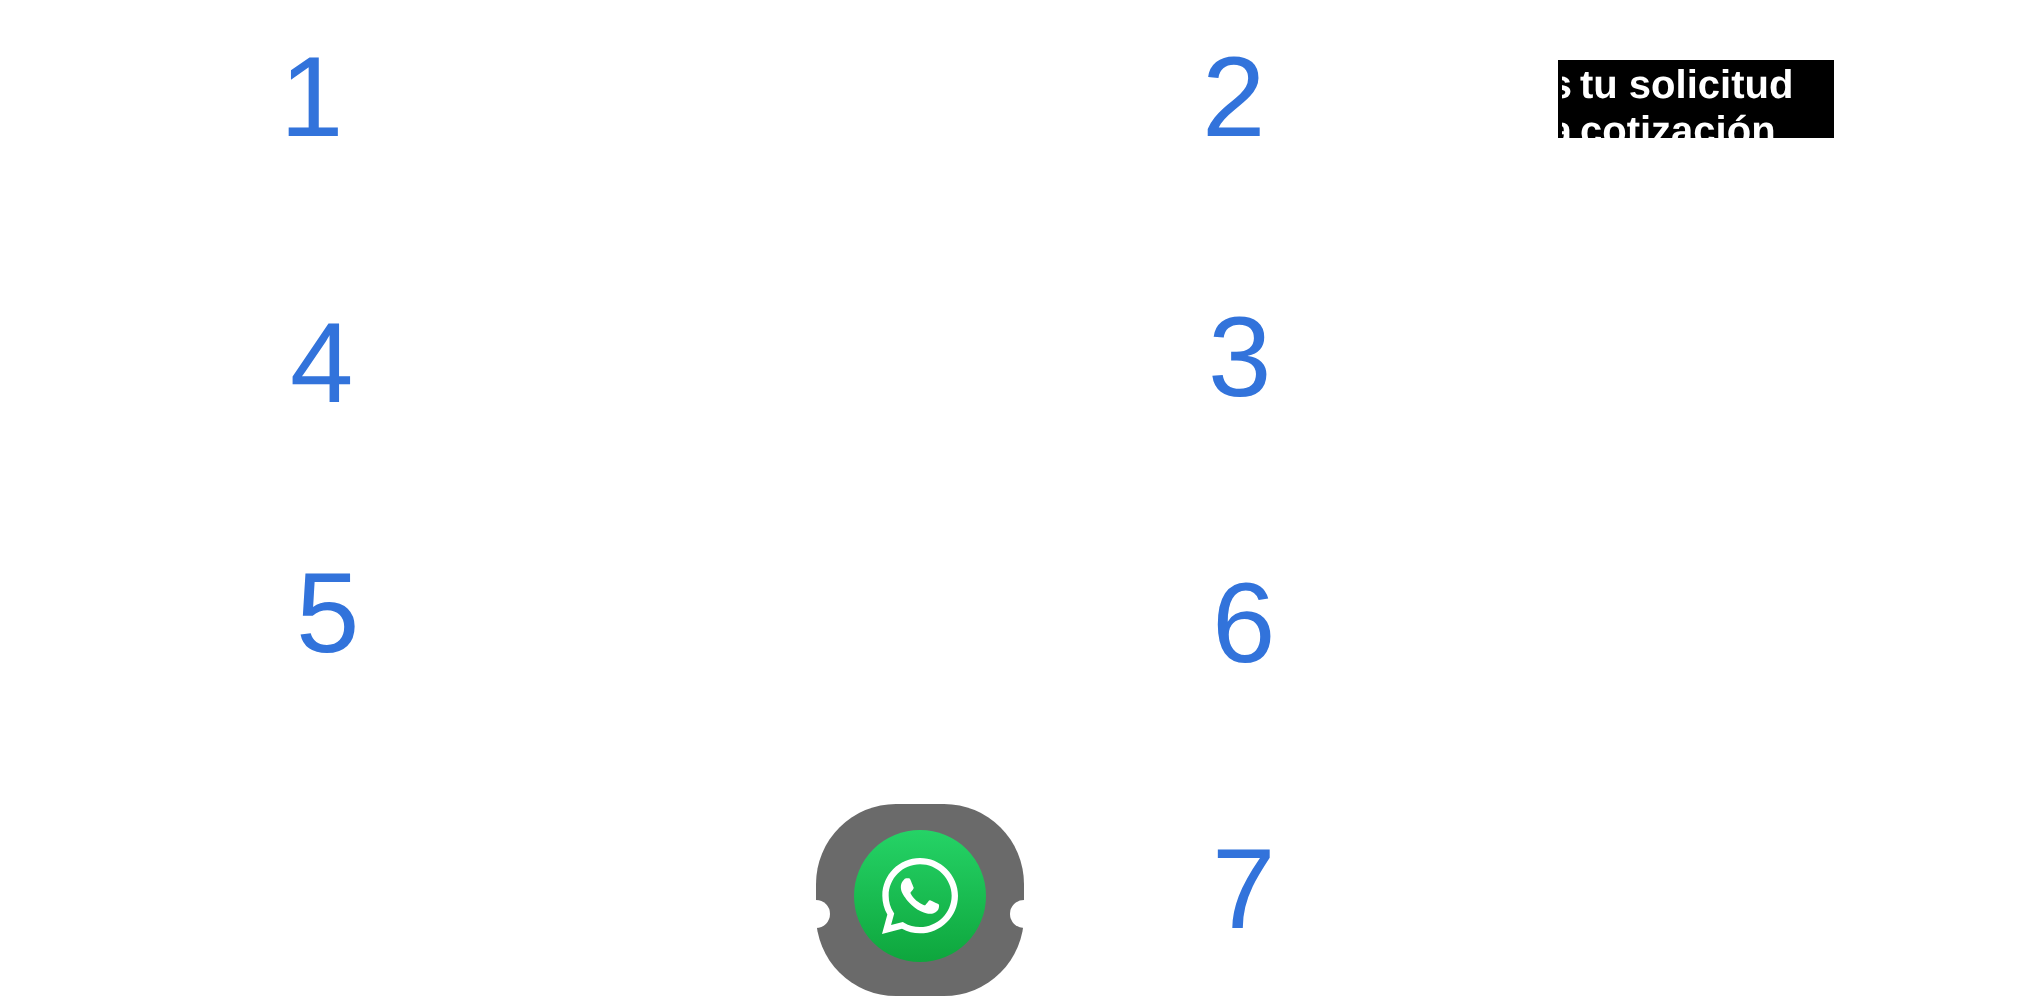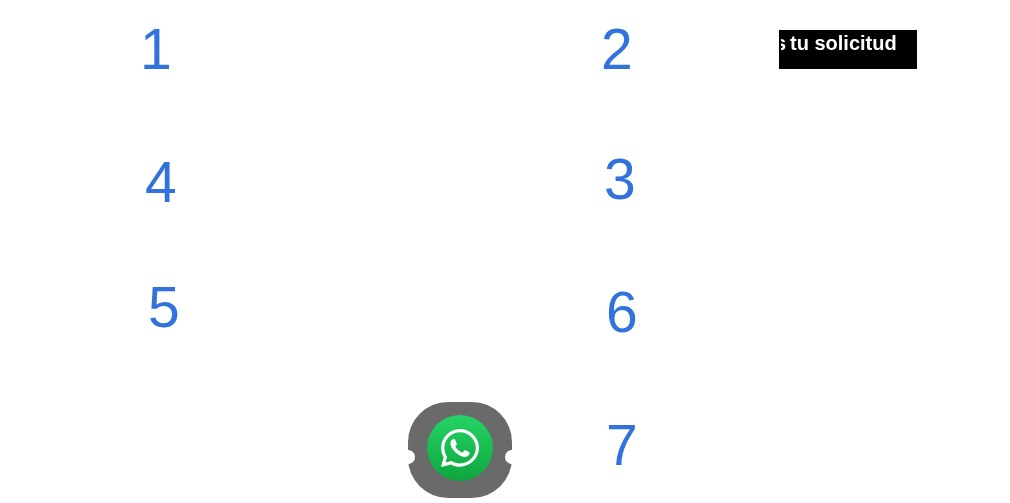--- a/index.html
+++ b/index.html
@@ -111,20 +111,23 @@
   <div class="marker" style="left:604px; top:151px">3</div>
   <div class="marker" style="left:145px; top:154px">4</div>
   <div class="marker" style="left:148px; top:279px">5</div>
   <div class="marker" style="left:606px; top:284px">6</div>
   <div class="marker" style="left:606px; top:417px">7</div>
 
   <div class="quote-label">
     <div class="quote-line">
       <span class="cut">s</span><span>tu solicitud</span>
     </div>
+    <div class="quote-line">
+      <span class="cut">a</span><span>cotización</span>
+    </div>
   </div>
 
   <div class="wa-app">
     <div class="squircle"></div>
     <div class="notch notch-l"></div>
     <div class="notch notch-r"></div>
     <div class="wa-circle">
       <svg viewBox="0 0 448 512" xmlns="http://www.w3.org/2000/svg" aria-hidden="true">
         <path d="M380.9 97.1C339 55.1 283.2 32 223.9 32c-122.4 0-222 99.6-222 222 0 39.1 10.2 77.3 29.6 111L0 480l117.7-30.9c32.4 17.7 68.9 27 106.1 27h.1c122.3 0 224.1-99.6 224.1-222 0-59.3-25.2-115-67.1-157zm-157 341.6c-33.2 0-65.7-8.9-94-25.7l-6.7-4-69.8 18.3L72 359.2l-4.4-7c-18.5-29.4-28.2-63.3-28.2-98.2 0-101.7 82.8-184.5 184.6-184.5 49.3 0 95.6 19.2 130.4 54.1 34.8 34.9 56.2 81.2 56.1 130.5 0 101.8-84.9 184.6-186.6 184.6zm101.2-138.2c-5.5-2.8-32.8-16.2-37.9-18-5.1-1.9-8.8-2.8-12.5 2.8-3.7 5.6-14.3 18-17.6 21.8-3.2 3.7-6.5 4.2-12 1.4-32.6-16.3-54-29.1-75.5-66-5.7-9.8 5.7-9.1 16.3-30.3 1.8-3.7.9-6.9-.5-9.7-1.4-2.8-12.5-30.1-17.1-41.2-4.5-10.8-9.1-9.3-12.5-9.5-3.2-.2-6.9-.2-10.6-.2-3.7 0-9.7 1.4-14.8 6.9-5.1 5.6-19.4 19-19.4 46.3 0 27.3 19.9 53.7 22.6 57.4 2.8 3.7 39.1 59.7 94.8 83.8 35.2 15.2 49 16.5 66.6 13.9 10.7-1.6 32.8-13.4 37.4-26.4 4.6-13 4.6-24.1 3.2-26.4-1.3-2.5-5-3.9-10.5-6.6z"></path>
       </svg>

